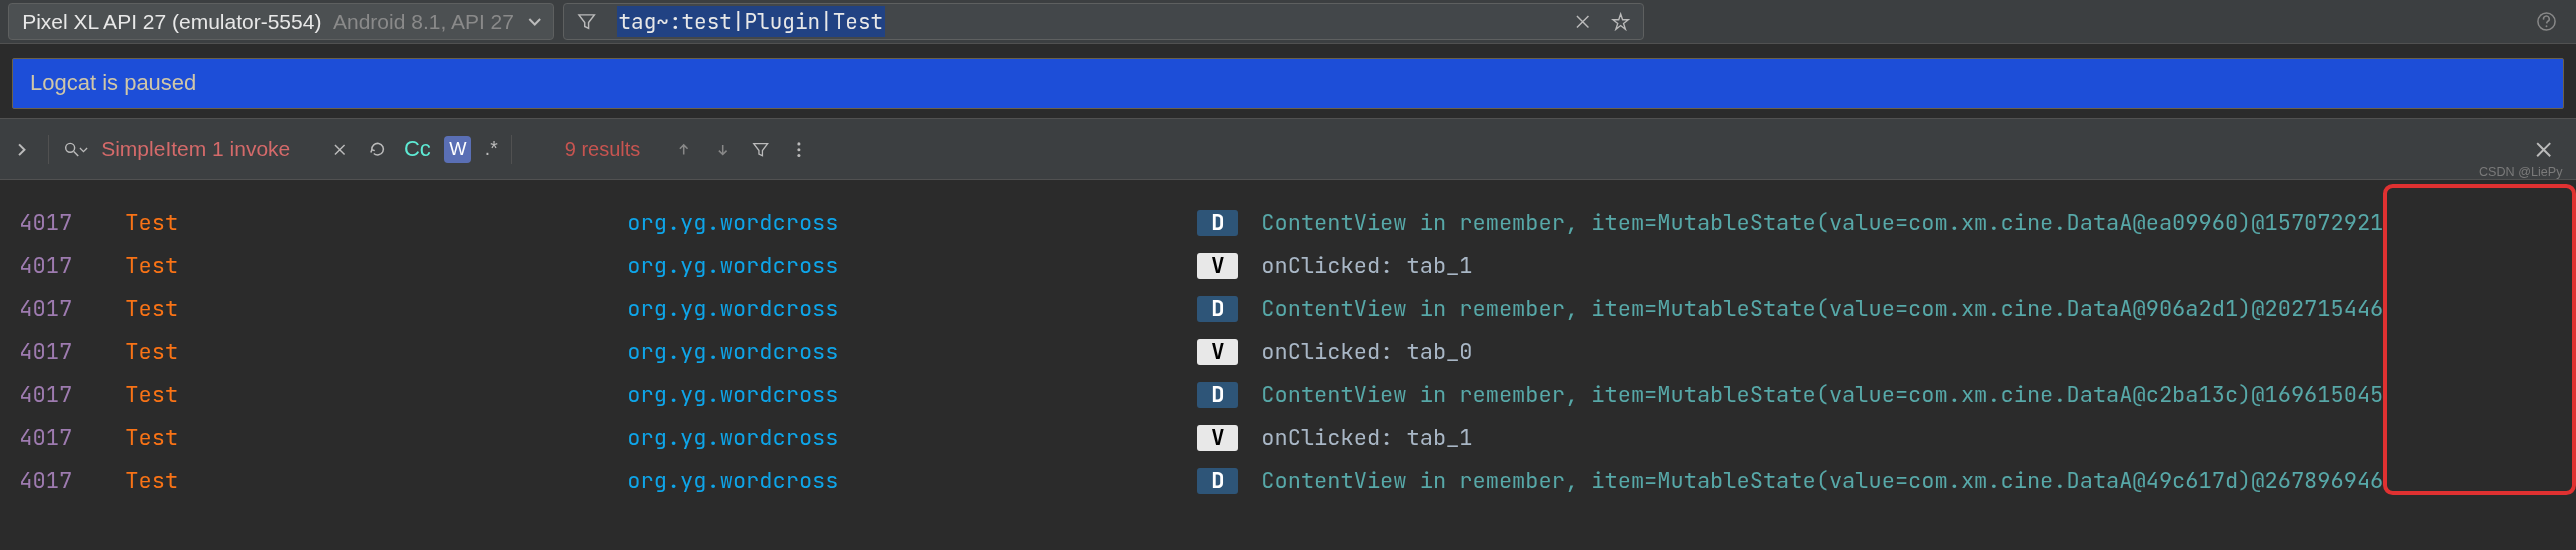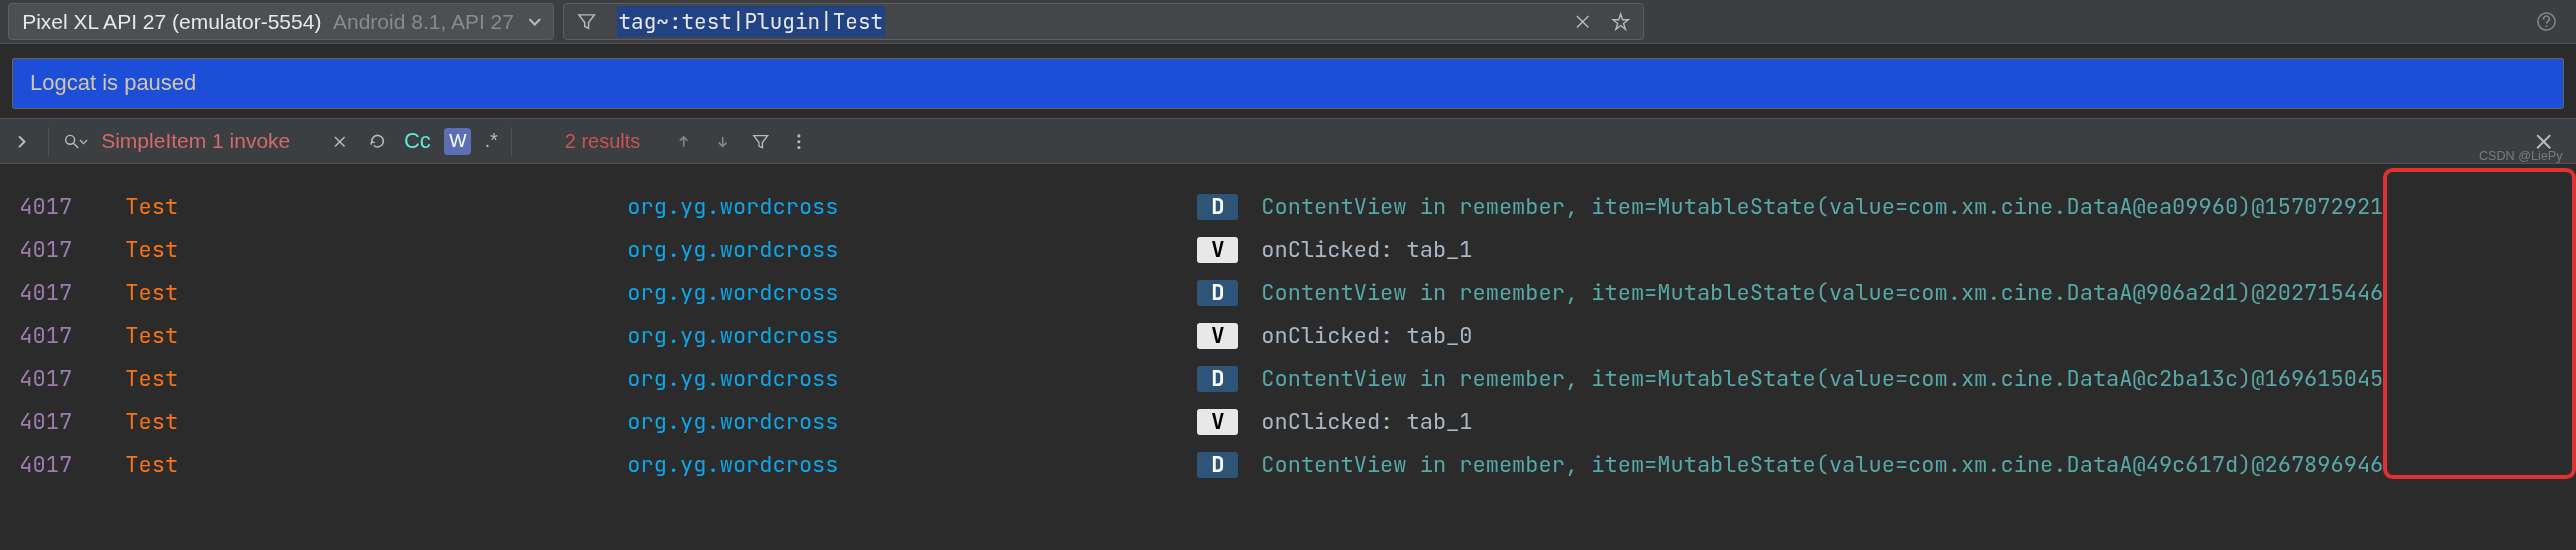--- a/index.html
+++ b/index.html
@@ -68,21 +68,21 @@
     border-radius: 1.9px;
     font-size: 22px;
   }
 
   .find-bar {
     display:flex;
     align-items:center;
     border-top:1px solid #515151;
     border-bottom:1px solid #515151;
     background:#3c3f41;
-    height:46px;
+    height:62px;
     padding:0 9.7px;
     gap:13.5px;
   }
   .find-bar .sep { width:1px; height:29px; background:#515151; }
   .find-text { color:#d46a6a; font-size:21px; white-space:nowrap; }
   .results { color:#c75450; font-size:20px; margin-left:39px; }
   .w-badge { background:#5a6fb5; color:#fff; border-radius:3.9px; width:27px; height:27px; display:inline-flex; align-items:center; justify-content:center; font-size:18.3px; }
   .find-right { margin-left:auto; display:flex; align-items:center; gap:13.5px; padding-right:9.7px; }
   .tool { color:#bbbbbb; font-size:19.3px; display:inline-flex; align-items:center; justify-content:center; width:25px; height:25px; }
 
@@ -190,21 +190,21 @@
   <span class="tool">
     <svg width="19.3" height="19.3" viewBox="0 0 20 20">
         <path d="M4 10 A6 6 0 1 1 6 14" fill="none" stroke="#bbb" stroke-width="1.6"></path>
         <path d="M3 13 L4 10 L7 11" fill="none" stroke="#bbb" stroke-width="1.6"></path>
       </svg>
   </span>
   <span class="tool" style="font-size:22px;width:auto;color:#5eead4">Cc</span>
   <span class="w-badge">W</span>
   <span class="tool" style="font-size:19.3px;width:auto;color:#bbb">.*</span>
   <span class="sep"></span>
-  <span class="results">2 results</span>
+  <span class="results">9 results</span>
   <span class="tool" style="margin-left:17.4px">
     <svg width="15.4" height="15.4" viewBox="0 0 16 16">
         <path d="M8 13 V3 M4 7 L8 3 L12 7" fill="none" stroke="#888" stroke-width="1.6"></path>
       </svg>
   </span>
   <span class="tool">
     <svg width="15.4" height="15.4" viewBox="0 0 16 16">
         <path d="M8 3 V13 M4 9 L8 13 L12 9" fill="none" stroke="#888" stroke-width="1.6"></path>
       </svg>
   </span>

